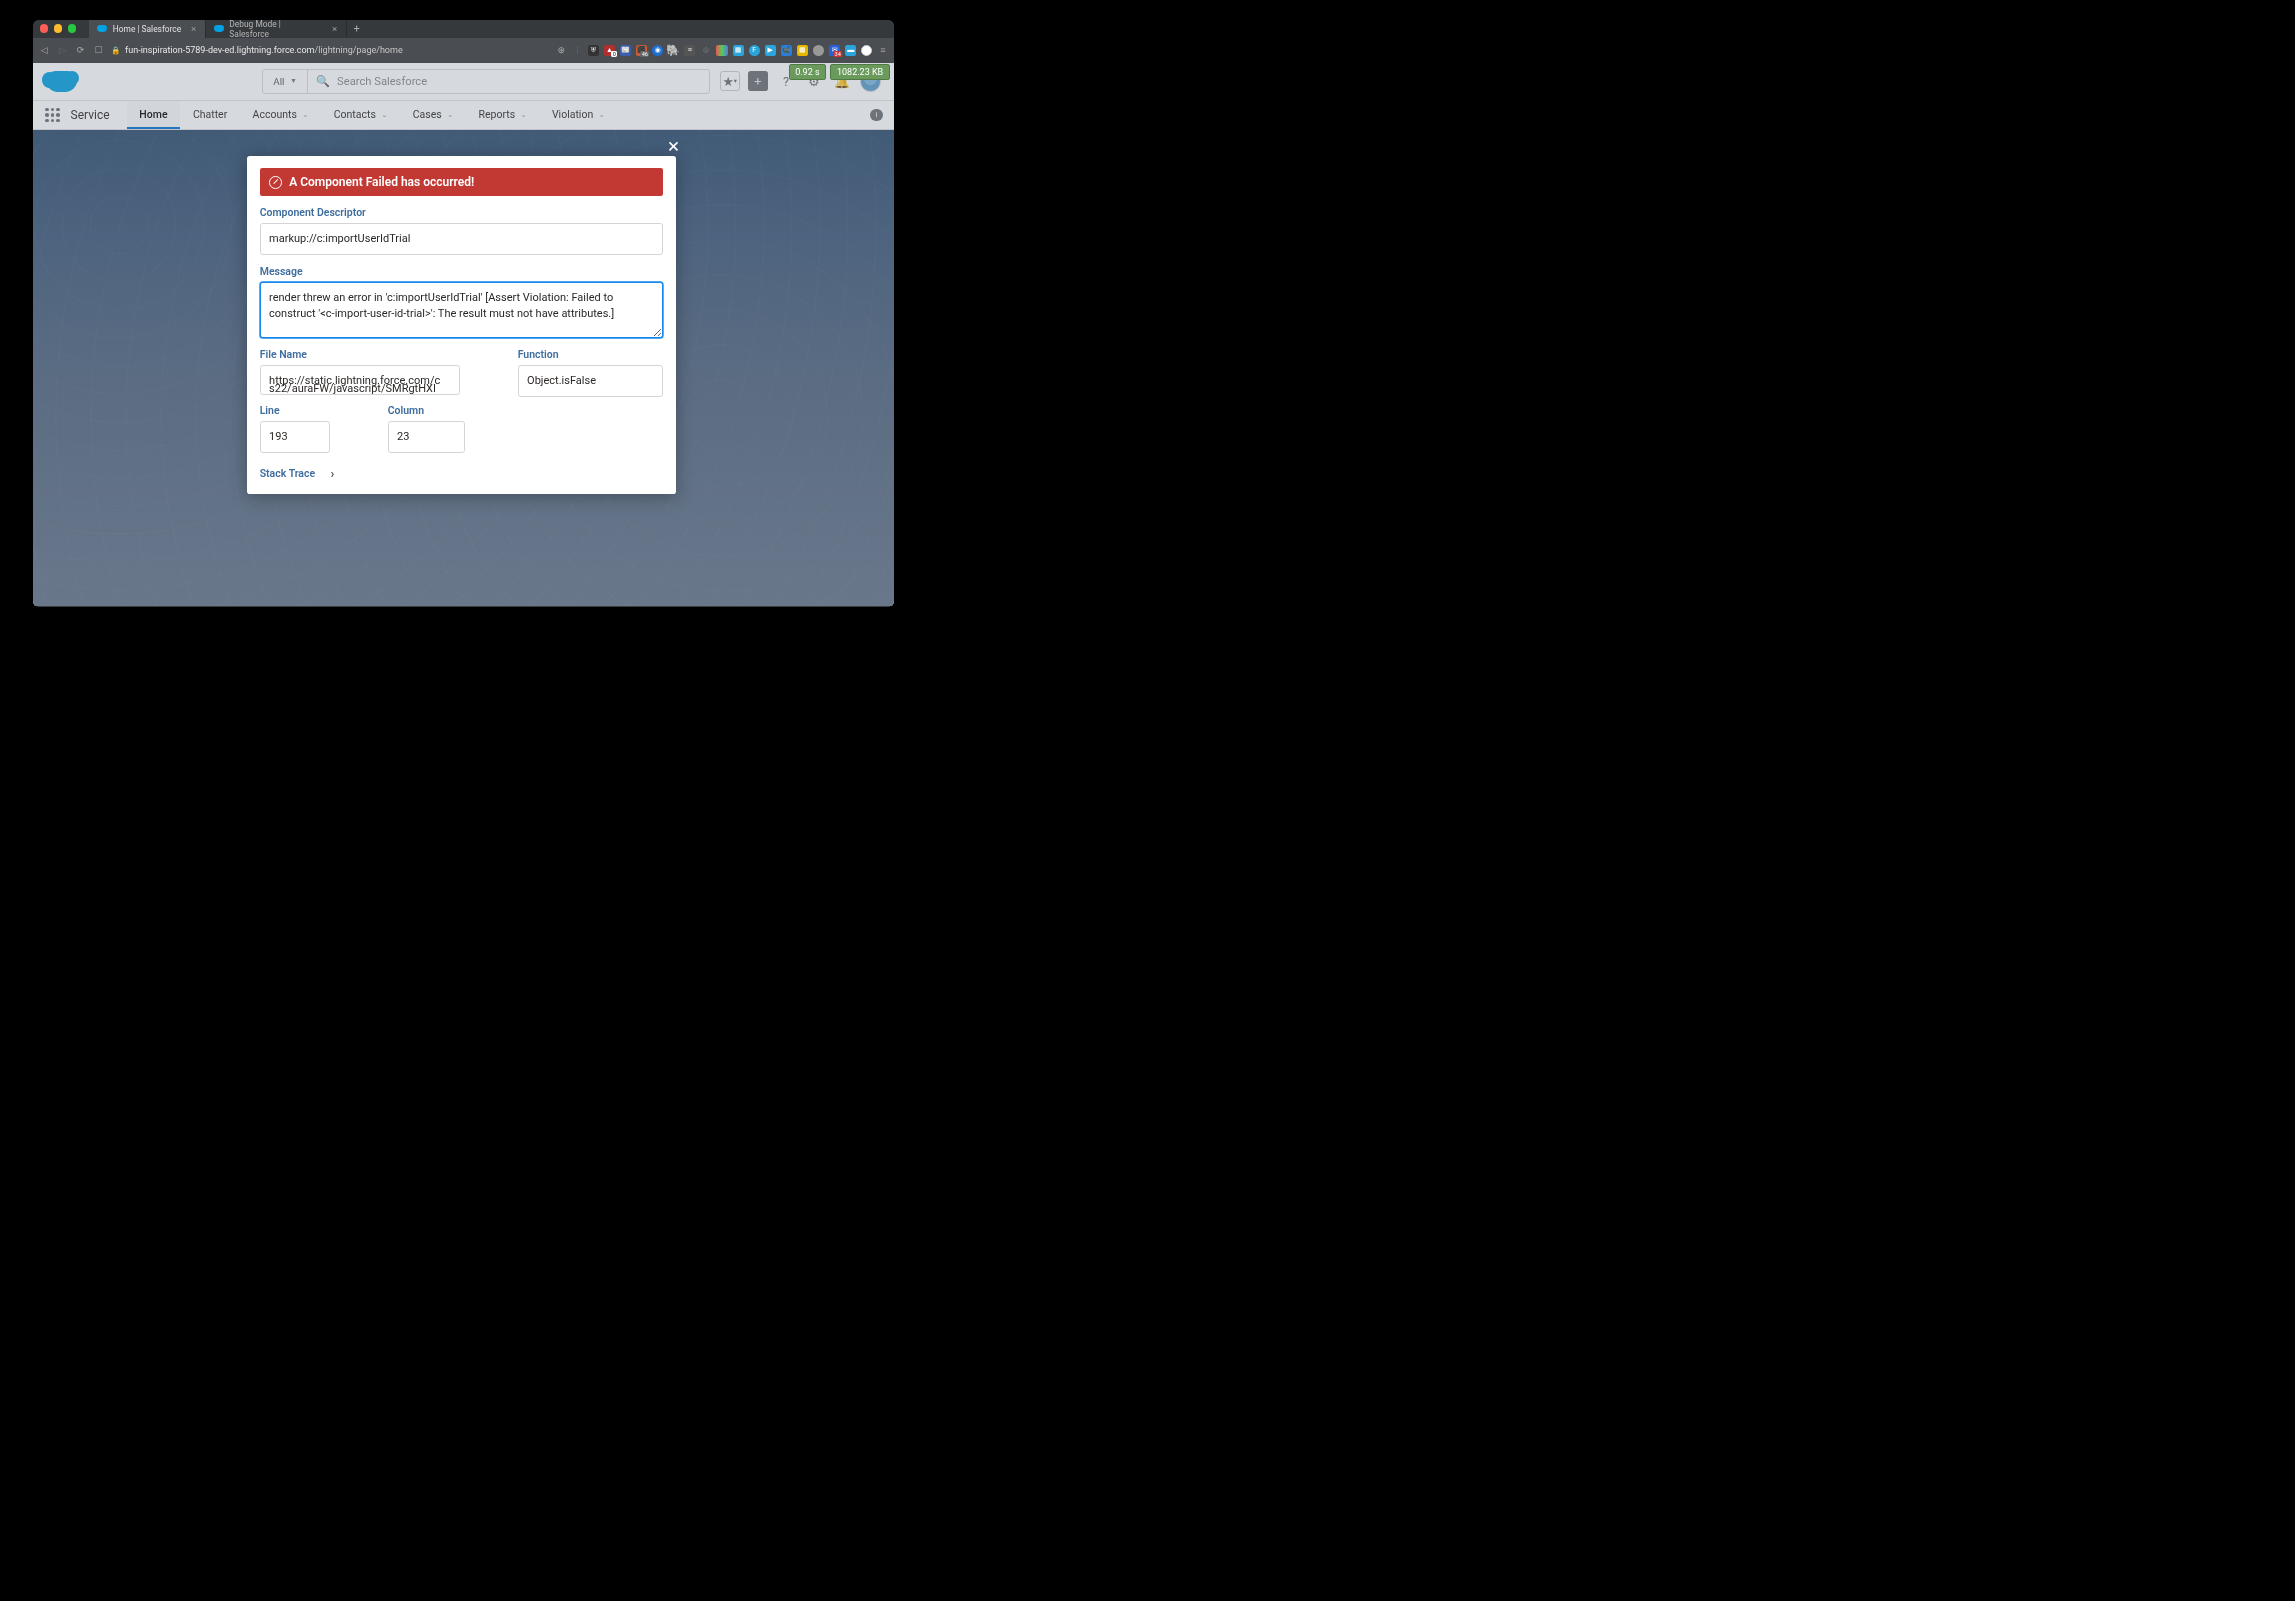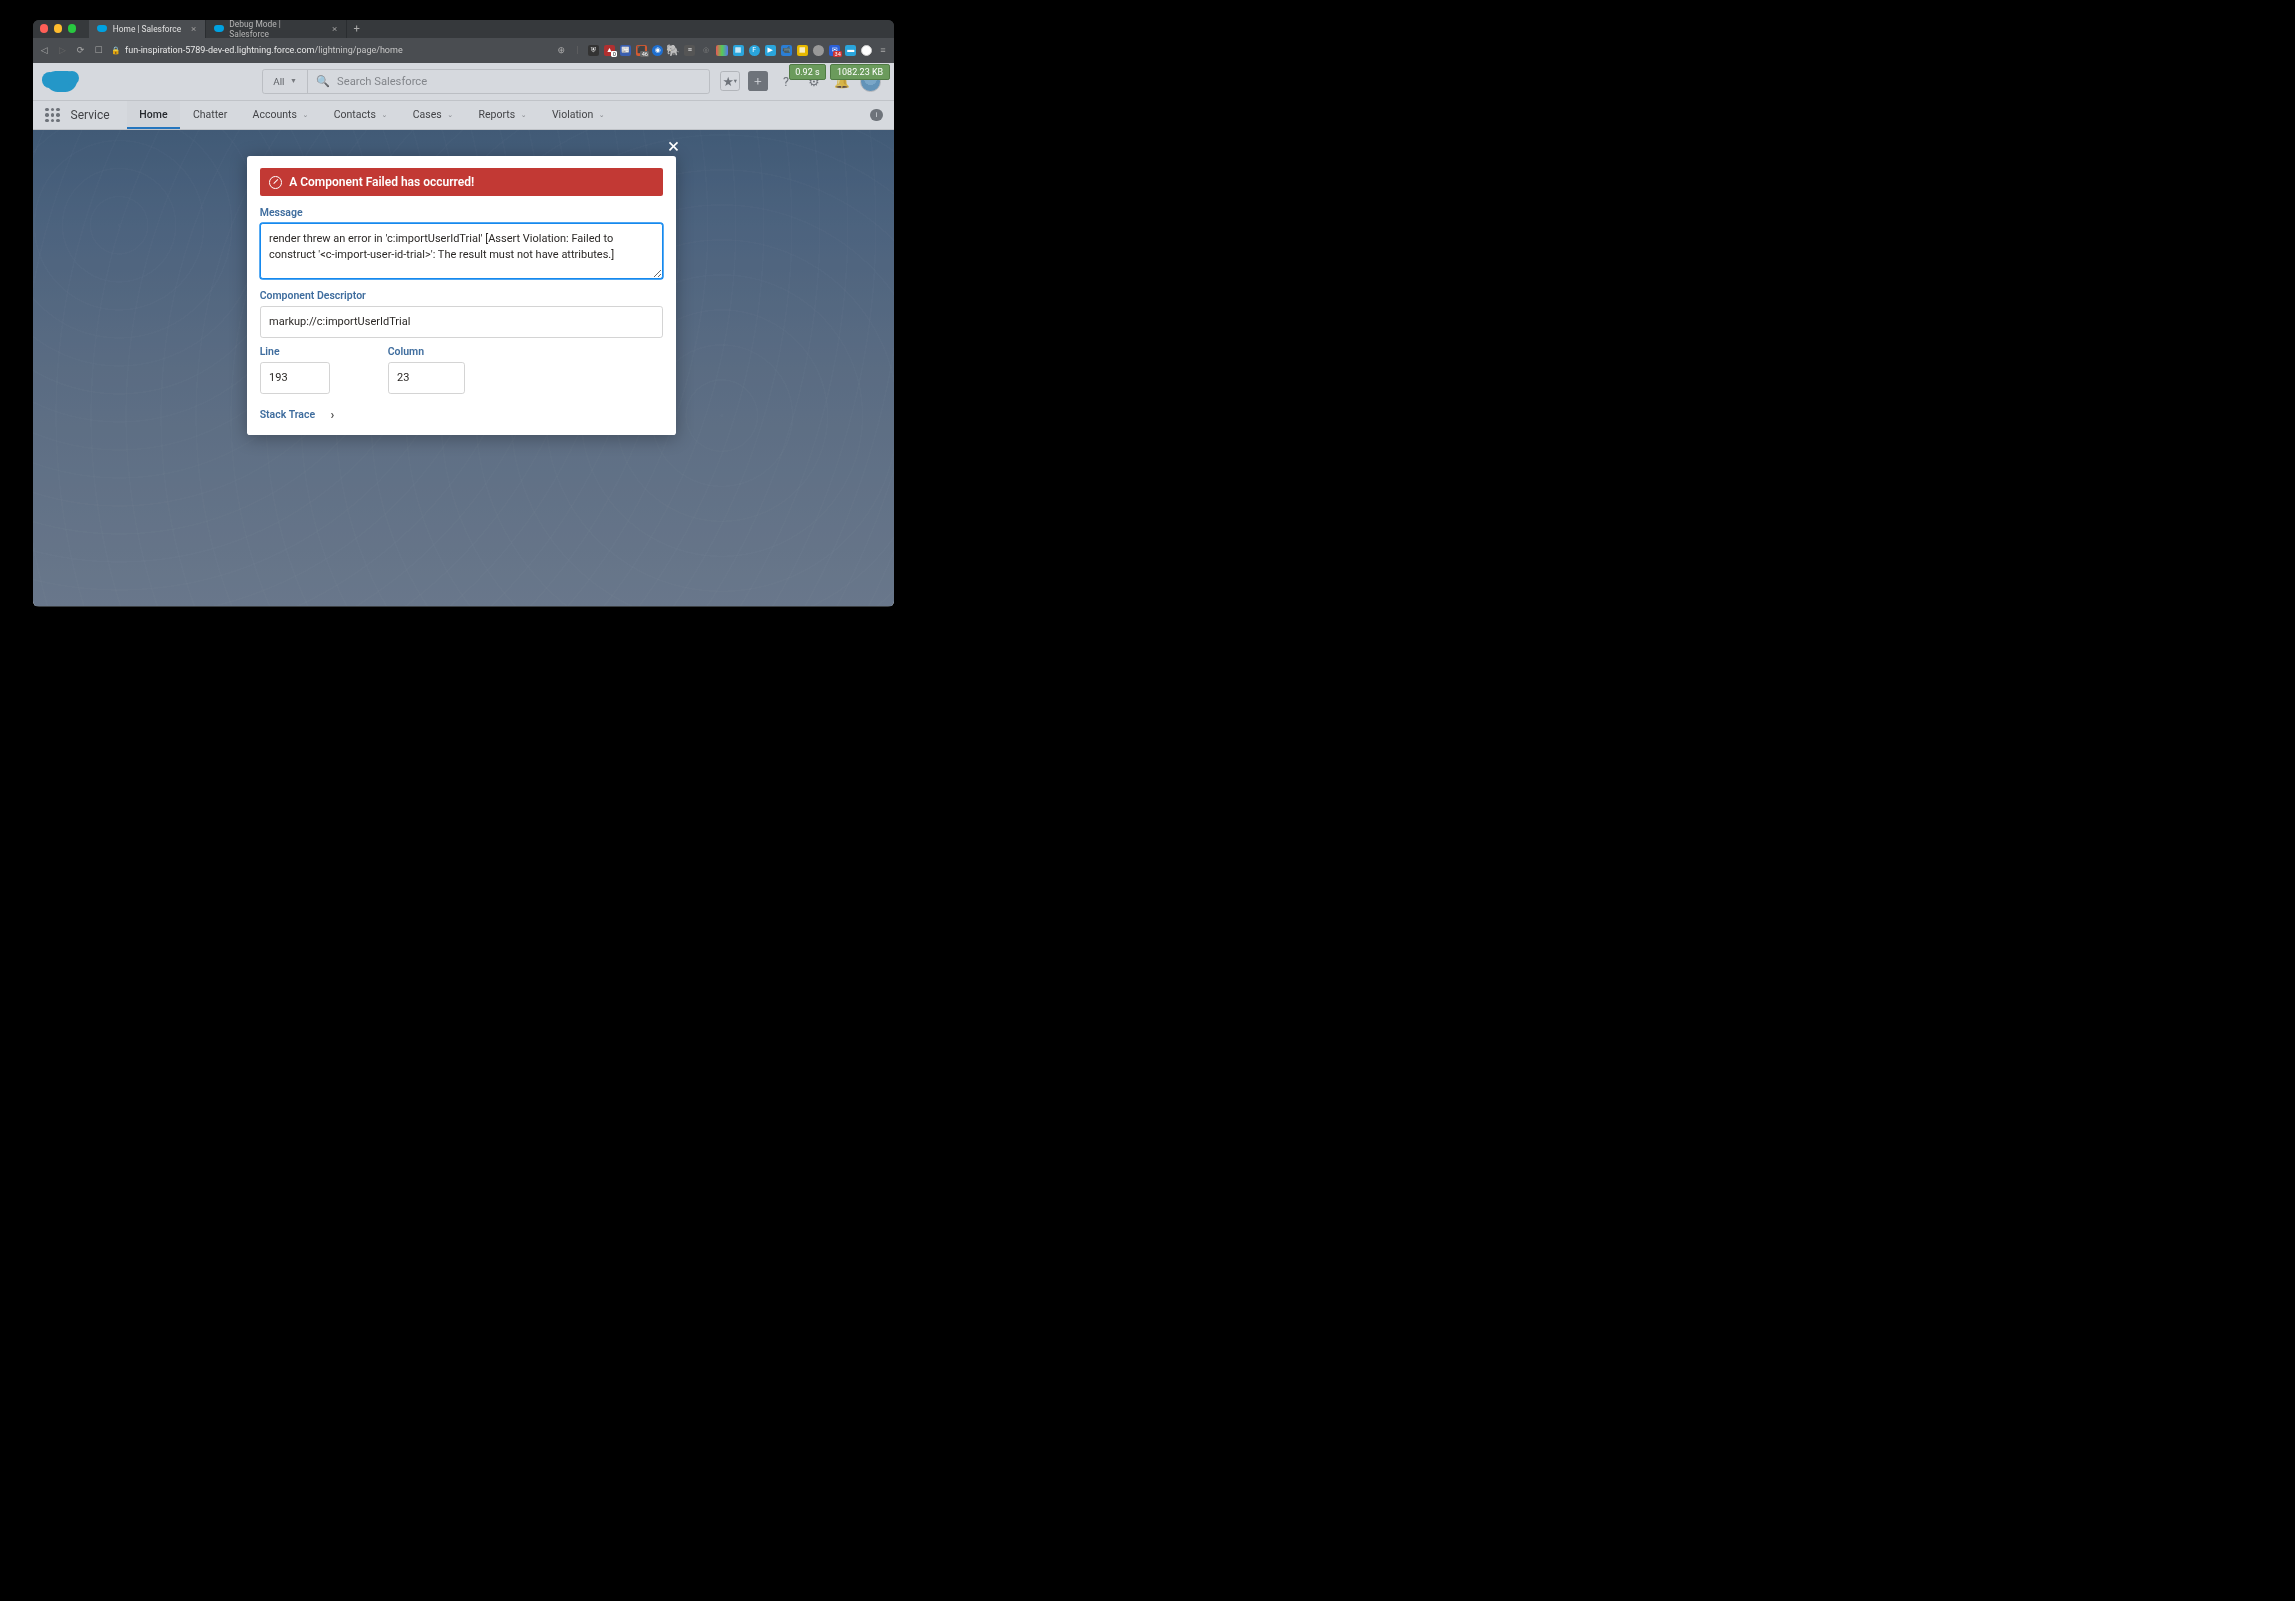--- a/index.html
+++ b/index.html
@@ -423,33 +423,48 @@
 
     <div class="modal-close">✕</div>
 
     <div class="modal">
       <div class="err-banner">
         <span class="ico"></span>
         <span>A Component Failed has occurred!</span>
       </div>
 
       <div class="field-group">
+        <div class="field-label">Component Descriptor</div>
+        <div class="field-box">
+          <span>markup://c:importUserIdTrial</span>
+        </div>
+      </div>
+
+      <div class="field-group">
         <div class="field-label">Message</div>
         <div class="field-box focused">
           <span>render threw an error in 'c:importUserIdTrial' [Assert Violation: Failed to construct '&lt;c-import-user-id-trial&gt;': The result must not have attributes.]</span>
         </div>
       </div>
 
-      <div class="field-group">
-        <div class="field-label">Component Descriptor</div>
-        <div class="field-box">
-          <span>markup://c:importUserIdTrial</span>
-        </div>
-      </div>
-
+      <div class="row field-group">
+        <div class="col" style="flex:0 0 200px;">
+          <div class="field-label">File Name</div>
+          <div class="field-box clip">
+            <span>https://static.lightning.force.com/c</span>
+            <span class="line2">s22/auraFW/javascript/SMRgtHXI</span>
+          </div>
+        </div>
+        <div class="col" style="margin-left:41px;">
+          <div class="field-label">Function</div>
+          <div class="field-box">
+            <span>Object.isFalse</span>
+          </div>
+        </div>
+      </div>
 
       <div class="row lc field-group" style="margin-top:7px;">
         <div class="col l">
           <div class="field-label">Line</div>
           <div class="field-box small">
             <span>193</span>
           </div>
         </div>
         <div class="col c" style="margin-left:41px;">
           <div class="field-label">Column</div>

